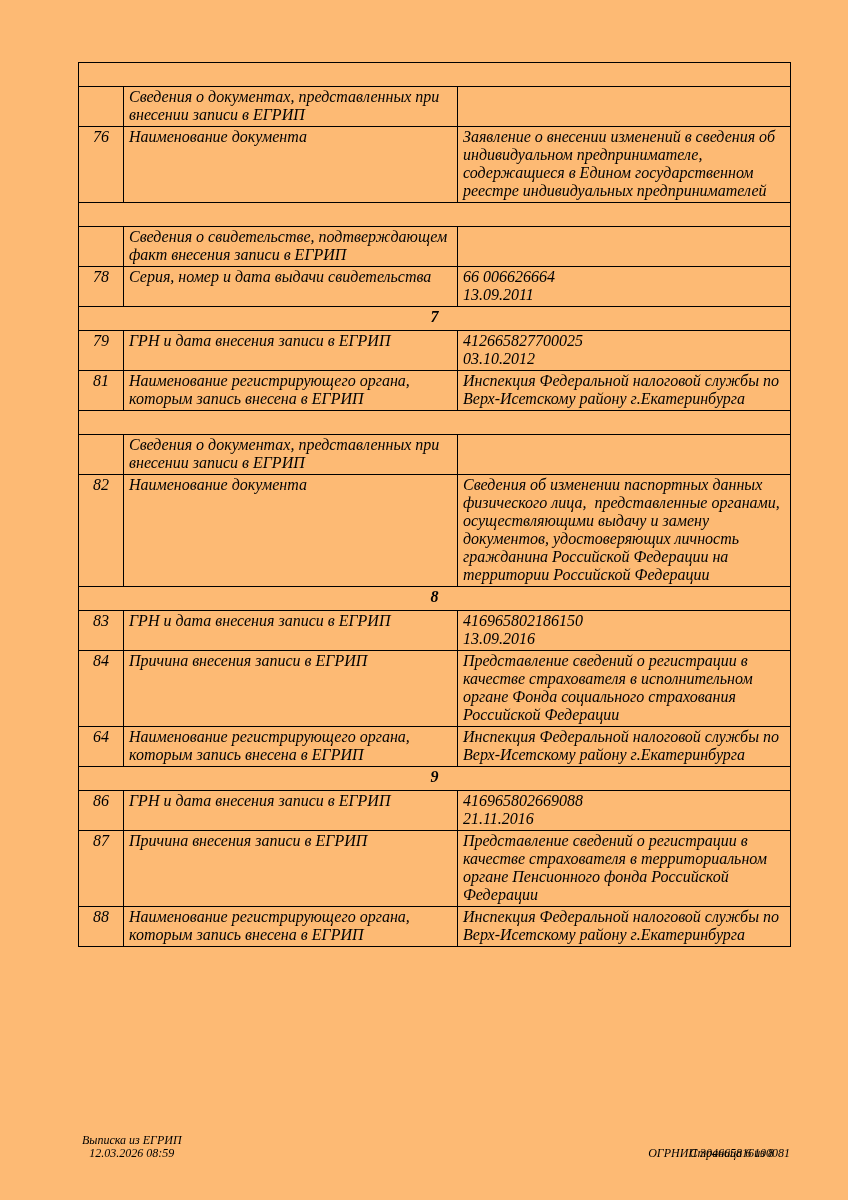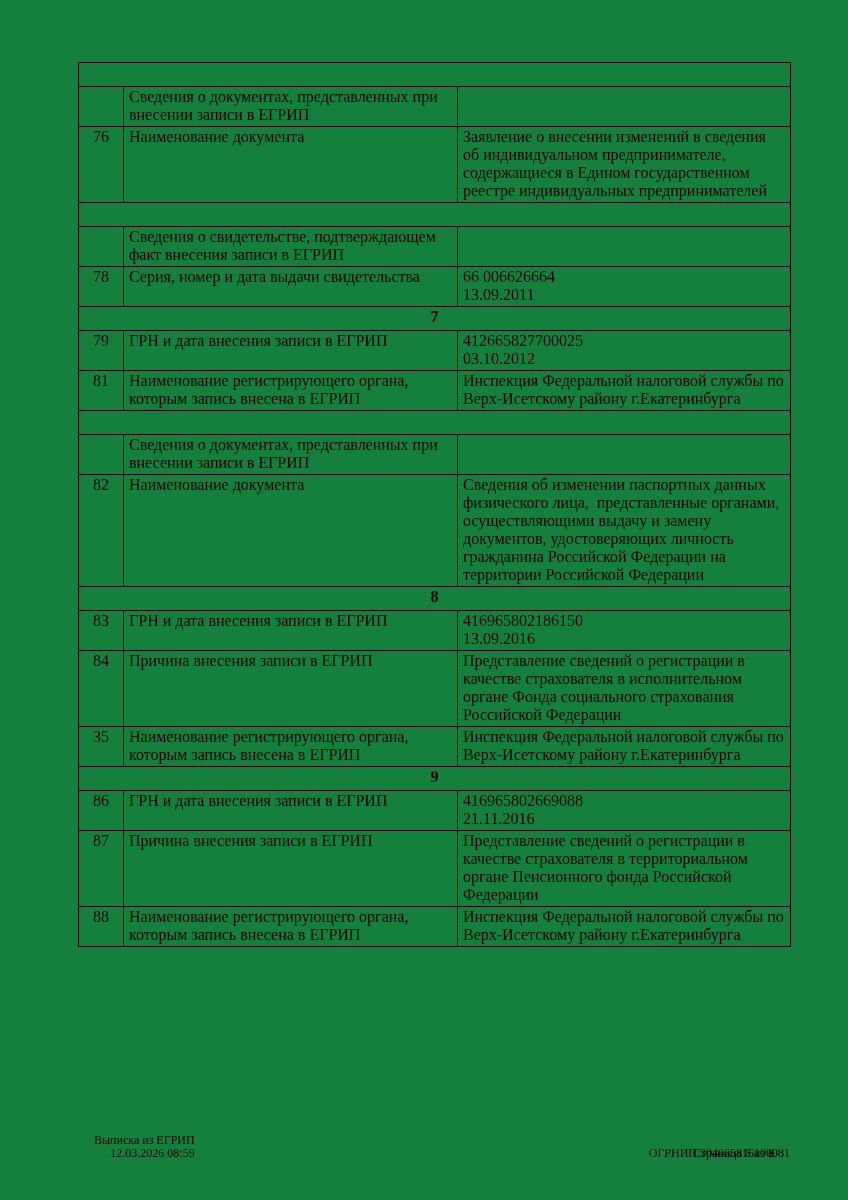--- a/index.html
+++ b/index.html
@@ -11,21 +11,22 @@
     width: 848px;
     height: 1200px;
     position: relative;
     font-family: "Liberation Serif", "DejaVu Serif", serif;
     color: #000000;
     overflow: hidden;
   }
   .page {
     position: absolute;
     inset: 0;
-    background: #15803d;
+    background: #fdba74;
+    font-style: italic;
   }
   table.egrip {
     position: absolute;
     left: 78px;
     top: 62px;
     width: 712px;
     border-collapse: collapse;
     table-layout: fixed;
   }
   table.egrip td {
@@ -58,23 +59,23 @@
     position: absolute;
     left: 78px;
     top: 1134px;
     width: 712px;
     height: 30px;
     font-size: 12px;
     line-height: 13px;
   }
   .footer-left {
     position: absolute;
-    left: 16px;
+    left: 4px;
     top: 0;
-    text-align: right;
+    text-align: center;
   }
   .footer-center {
     position: absolute;
     left: 0;
     top: 13px;
     width: 100%;
     text-align: right;
   }
   .footer-right {
     position: absolute;
@@ -157,21 +158,21 @@
           <td class="label">ГРН и дата внесения записи в ЕГРИП</td>
           <td class="value">416965802186150
 13.09.2016</td>
         </tr>
         <tr>
           <td class="num">84</td>
           <td class="label">Причина внесения записи в ЕГРИП</td>
           <td class="value">Представление сведений о регистрации в качестве страхователя в исполнительном органе Фонда социального страхования Российской Федерации</td>
         </tr>
         <tr>
-          <td class="num">35</td>
+          <td class="num">64</td>
           <td class="label">Наименование регистрирующего органа, которым запись внесена в ЕГРИП</td>
           <td class="value">Инспекция Федеральной налоговой службы по Верх-Исетскому району г.Екатеринбурга</td>
         </tr>
         <tr>
           <td class="section" colspan="3">9</td>
         </tr>
         <tr>
           <td class="num">86</td>
           <td class="label">ГРН и дата внесения записи в ЕГРИП</td>
           <td class="value">416965802669088

